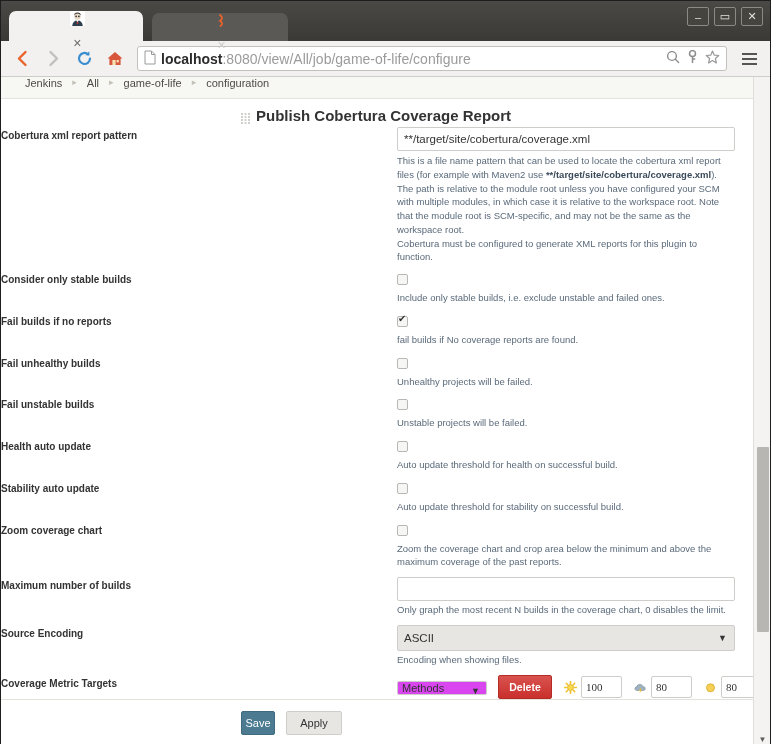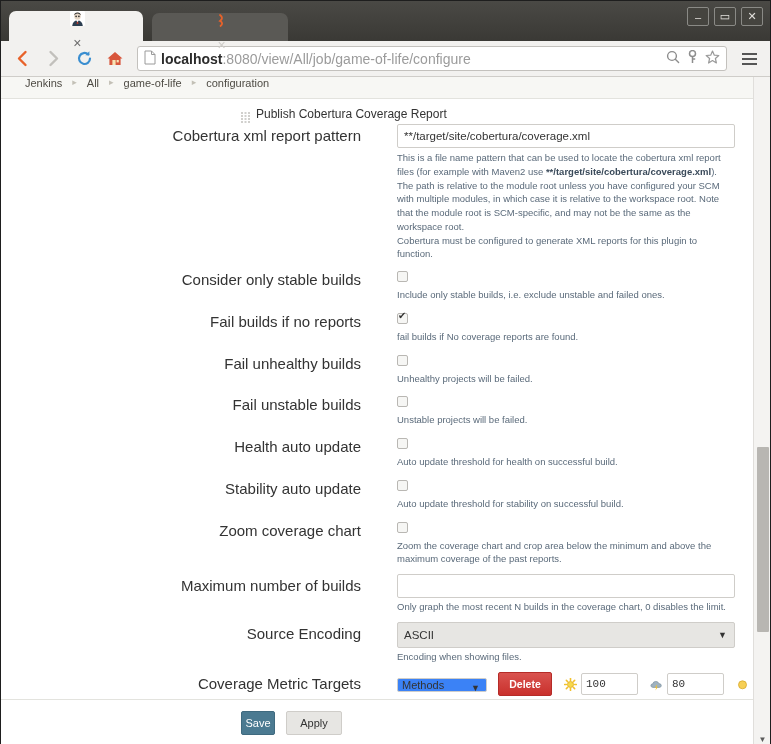--- a/index.html
+++ b/index.html
@@ -73,31 +73,31 @@
     display:flex; align-items:flex-start; padding-left:14px; gap:0;
     font-size:11px; color:#4e4b44;
   }
   .crumb { padding:0 10px; color:#4e4b44; }
   .crumb-sep { color:#c3c0b6; font-size:9px; }
 
   #content { position:relative; padding-top:8px; }
 
   .row { display:flex; align-items:flex-start; margin-bottom:0; }
   .lbl {
-    width:368px; text-align:right; padding-right:8px; font-size:15px;
-    color:#333; padding-top:3px; flex:none;
+    width:368px; text-align:left; padding-right:8px; font-size:10px;
+    color:#333; padding-top:3px; flex:none;font-weight:bold;
   }
   .fld { flex:1; padding-right:18px;margin-left:28px; }
 
   .section-head {
     display:flex; align-items:center; gap:6px;
     margin-left:240px; margin-bottom:3px;
   }
   .grip { width:9px; height:11px; opacity:.65; }
-  .section-title { font-weight:normal; font-size:12px; color:#333; }
+  .section-title { font-weight:bold; font-size:15px; color:#333; }
 
   input[type=text].txt {
     width:100%; height:24px; border:1px solid #cfcdc9; border-radius:2px;
     padding:0 6px; font-size:11.5px; color:#333; font-family:"Liberation Sans", sans-serif;
     background:#fff;
   }
   .help {
     font-size:9.5px; color:#5a6a7a; line-height:1.45; padding:3px 0 7px 0;
   }
   .help b { color:#3a4a5a; }
@@ -119,38 +119,38 @@
     font-size:11.5px; color:#333; padding:0 6px;
     font-family:"Liberation Sans", sans-serif;
     -webkit-appearance:none; appearance:none;
   }
   .selarrow { position:absolute; right:8px; top:8px; font-size:9px; color:#333; pointer-events:none; }
 
   
   .metric-row { display:flex; align-items:center; gap:0; margin-bottom:19px; }
   .mselwrap { position:relative; width:90px; flex:none; }
   select.msel {
-    width:90px; height:14px; background:#3b82f6; border:1px solid #cfcdc9; border-radius:2px;
+    width:90px; height:14px; background:#d946ef; border:1px solid #cfcdc9; border-radius:2px;
     font-size:11px; color:#333; padding:0 4px; font-family:"Liberation Sans", sans-serif;
     -webkit-appearance:none; appearance:none;
   }
   .mselarrow { position:absolute; right:7px; top:8px; font-size:9px; color:#333; pointer-events:none; }
   .btn-del {
     width:54px; height:24px; margin-left:11px; flex:none;
     background:#d9534f; background:linear-gradient(#d9534f,#c9302c);
     border:1px solid #b52b27; border-radius:2px;
     color:#fff; font-size:10.5px; font-weight:bold;
     display:flex; align-items:center; justify-content:center;
     font-family:"Liberation Sans", sans-serif;
   }
   .wicon { width:13px; height:13px; margin-left:12px; margin-right:4px; flex:none; }
   input.num {
-    width:57px; height:22px; border:1px solid #cfcdc9; border-radius:2px;
+    width:41px; height:22px; border:1px solid #cfcdc9; border-radius:2px;
     padding:0 4px; font-size:11px; color:#333; background:#fff;
-    font-family:Liberation Mono, monospace; flex:none;
+    font-family:Liberation Serif, serif; flex:none;
   }
 
   .btn-del-big {
     position:absolute; right:17px; top:0;
     width:56px; height:22px;
     background:linear-gradient(#d9534f,#e8a9a6);
     border:1px solid #c9302c; border-radius:2px;
     color:#fff; font-size:10.5px; font-weight:bold;
     display:flex; align-items:center; justify-content:center;
   }

